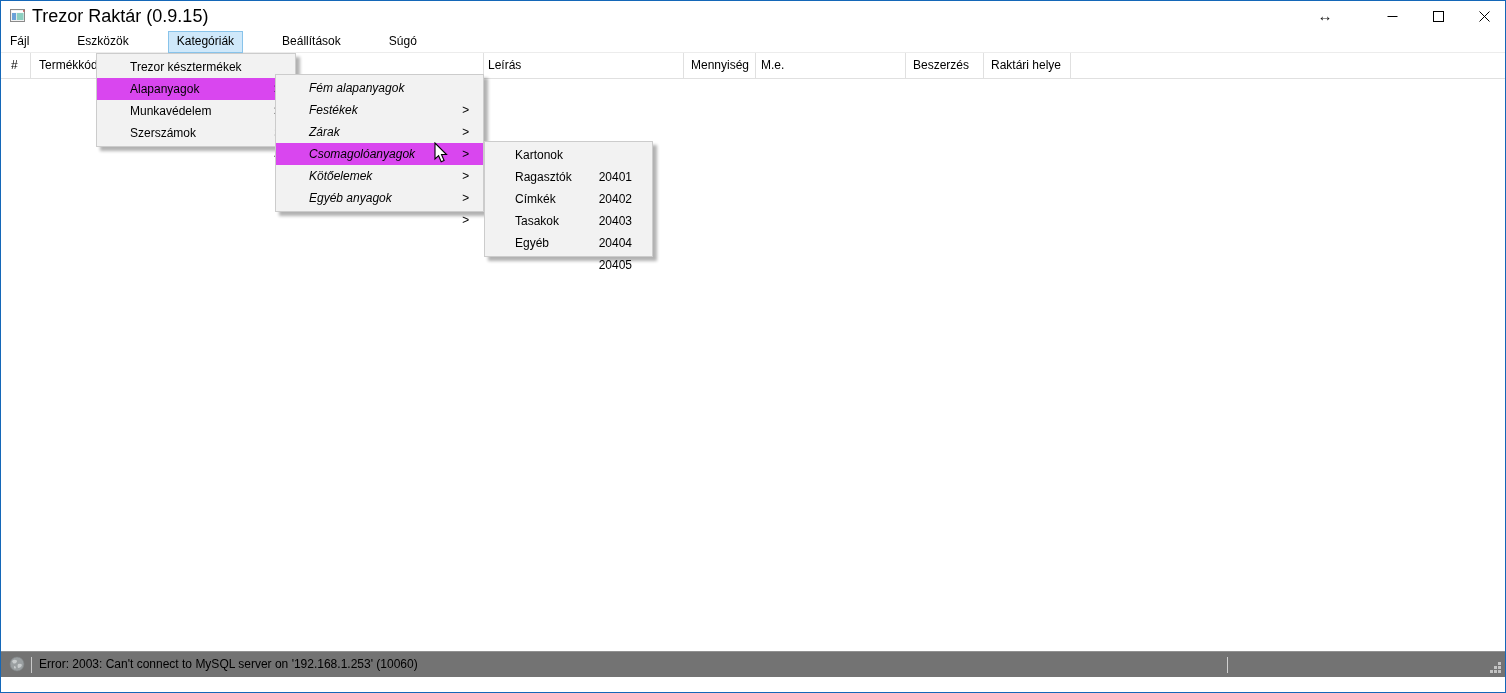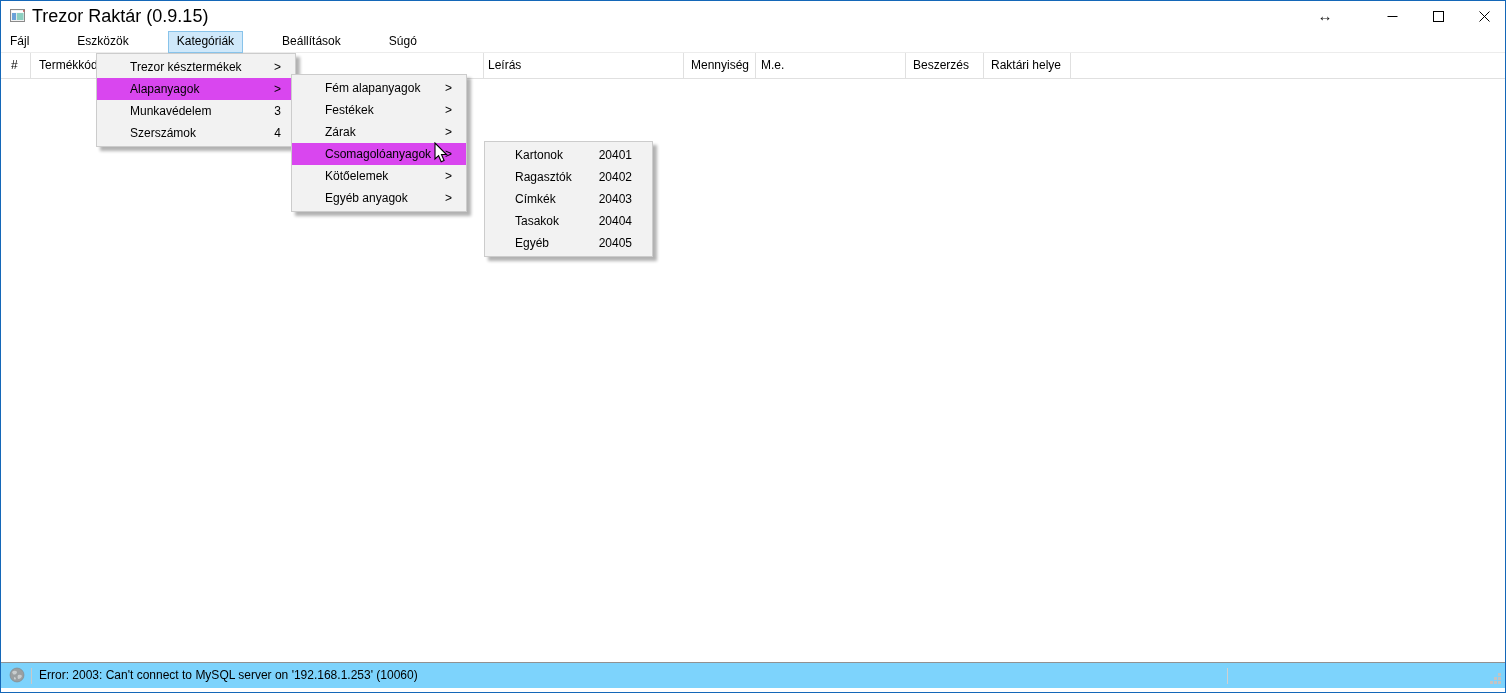--- a/index.html
+++ b/index.html
@@ -25,32 +25,32 @@
   .th { position:absolute; top:0; height:25px; line-height:25px; border-right:1px solid #e0e0e0; white-space:nowrap; overflow:hidden; }
   .th-hash     { left:0;    width:30px;  padding-left:10px; }
   .th-termekkod{ left:30px; width:453px; padding-left:8px;  }
   .th-leiras   { left:483px;width:200px; padding-left:4px;  }
   .th-mennyiseg{ left:683px;width:72px;  padding-left:7px;  }
   .th-me       { left:755px;width:150px; padding-left:5px;  }
   .th-beszerzes{ left:905px;width:78px;  padding-left:7px;  }
   .th-raktari  { left:983px;width:87px;  padding-left:7px;  }
   .main-area { position:absolute; left:0; top:78px; right:0; bottom:26px; background:#fff; }
   
-  .statusbar { position:absolute; left:0; bottom:4px; right:0; height:26px; background:#7dd3fc; border-top:1px solid #919191; font-size:12px; }
+  .statusbar { position:absolute; left:0; bottom:15px; right:0; height:26px; background:#737373; border-top:1px solid #919191; font-size:12px; }
   .status-globe { position:absolute; left:8px; top:4px; width:16px; height:16px; }
   .status-sep1 { position:absolute; left:30px; top:5px; width:1px; height:16px; background:#c9c9c9; }
   .status-text { position:absolute; left:38px; top:0; height:25px; line-height:25px; white-space:nowrap; }
   .status-sep2 { position:absolute; left:1226px; top:5px; width:1px; height:16px; background:#d0d0d0; }
   .grip { position:absolute; right:3px; bottom:3px; width:13px; height:13px; }
   
   .menu { position:absolute; background:#f2f2f2; border:1px solid #cccccc; padding:2px 0; box-shadow:4px 4px 3px rgba(0,0,0,0.30); font-size:12px; }
   #menu-kategoriak { left:95px;  top:52px;  width:200px; z-index:10; }
-  #menu-alapanyagok{ left:290px; top:73px;  width:176px; z-index:11; }
+  #menu-alapanyagok{ left:274px; top:73px;  width:209px; z-index:11;font-style:italic; }
   #menu-csomagolo  { left:483px; top:140px; width:169px; z-index:12; }
-  .menu-item { height:22px; line-height:22px; display:flex; padding:0 14px 0 33px; white-space:nowrap; }
+  .menu-item { height:22px; line-height:22px; display:flex; padding:0 14px 0 33px; white-space:nowrap;flex-direction:column; }
   #menu-csomagolo .menu-item { padding:0 20px 0 30px; }
   .menu-item.hl { background:#d946ef; }
   .mi-label { flex:1; }
   .mi-right { text-align:right; min-width:12px; }
   
   .cursor { position:absolute; left:433px; top:141px; z-index:50; }
 </style>
 </head>
 <body>
 

